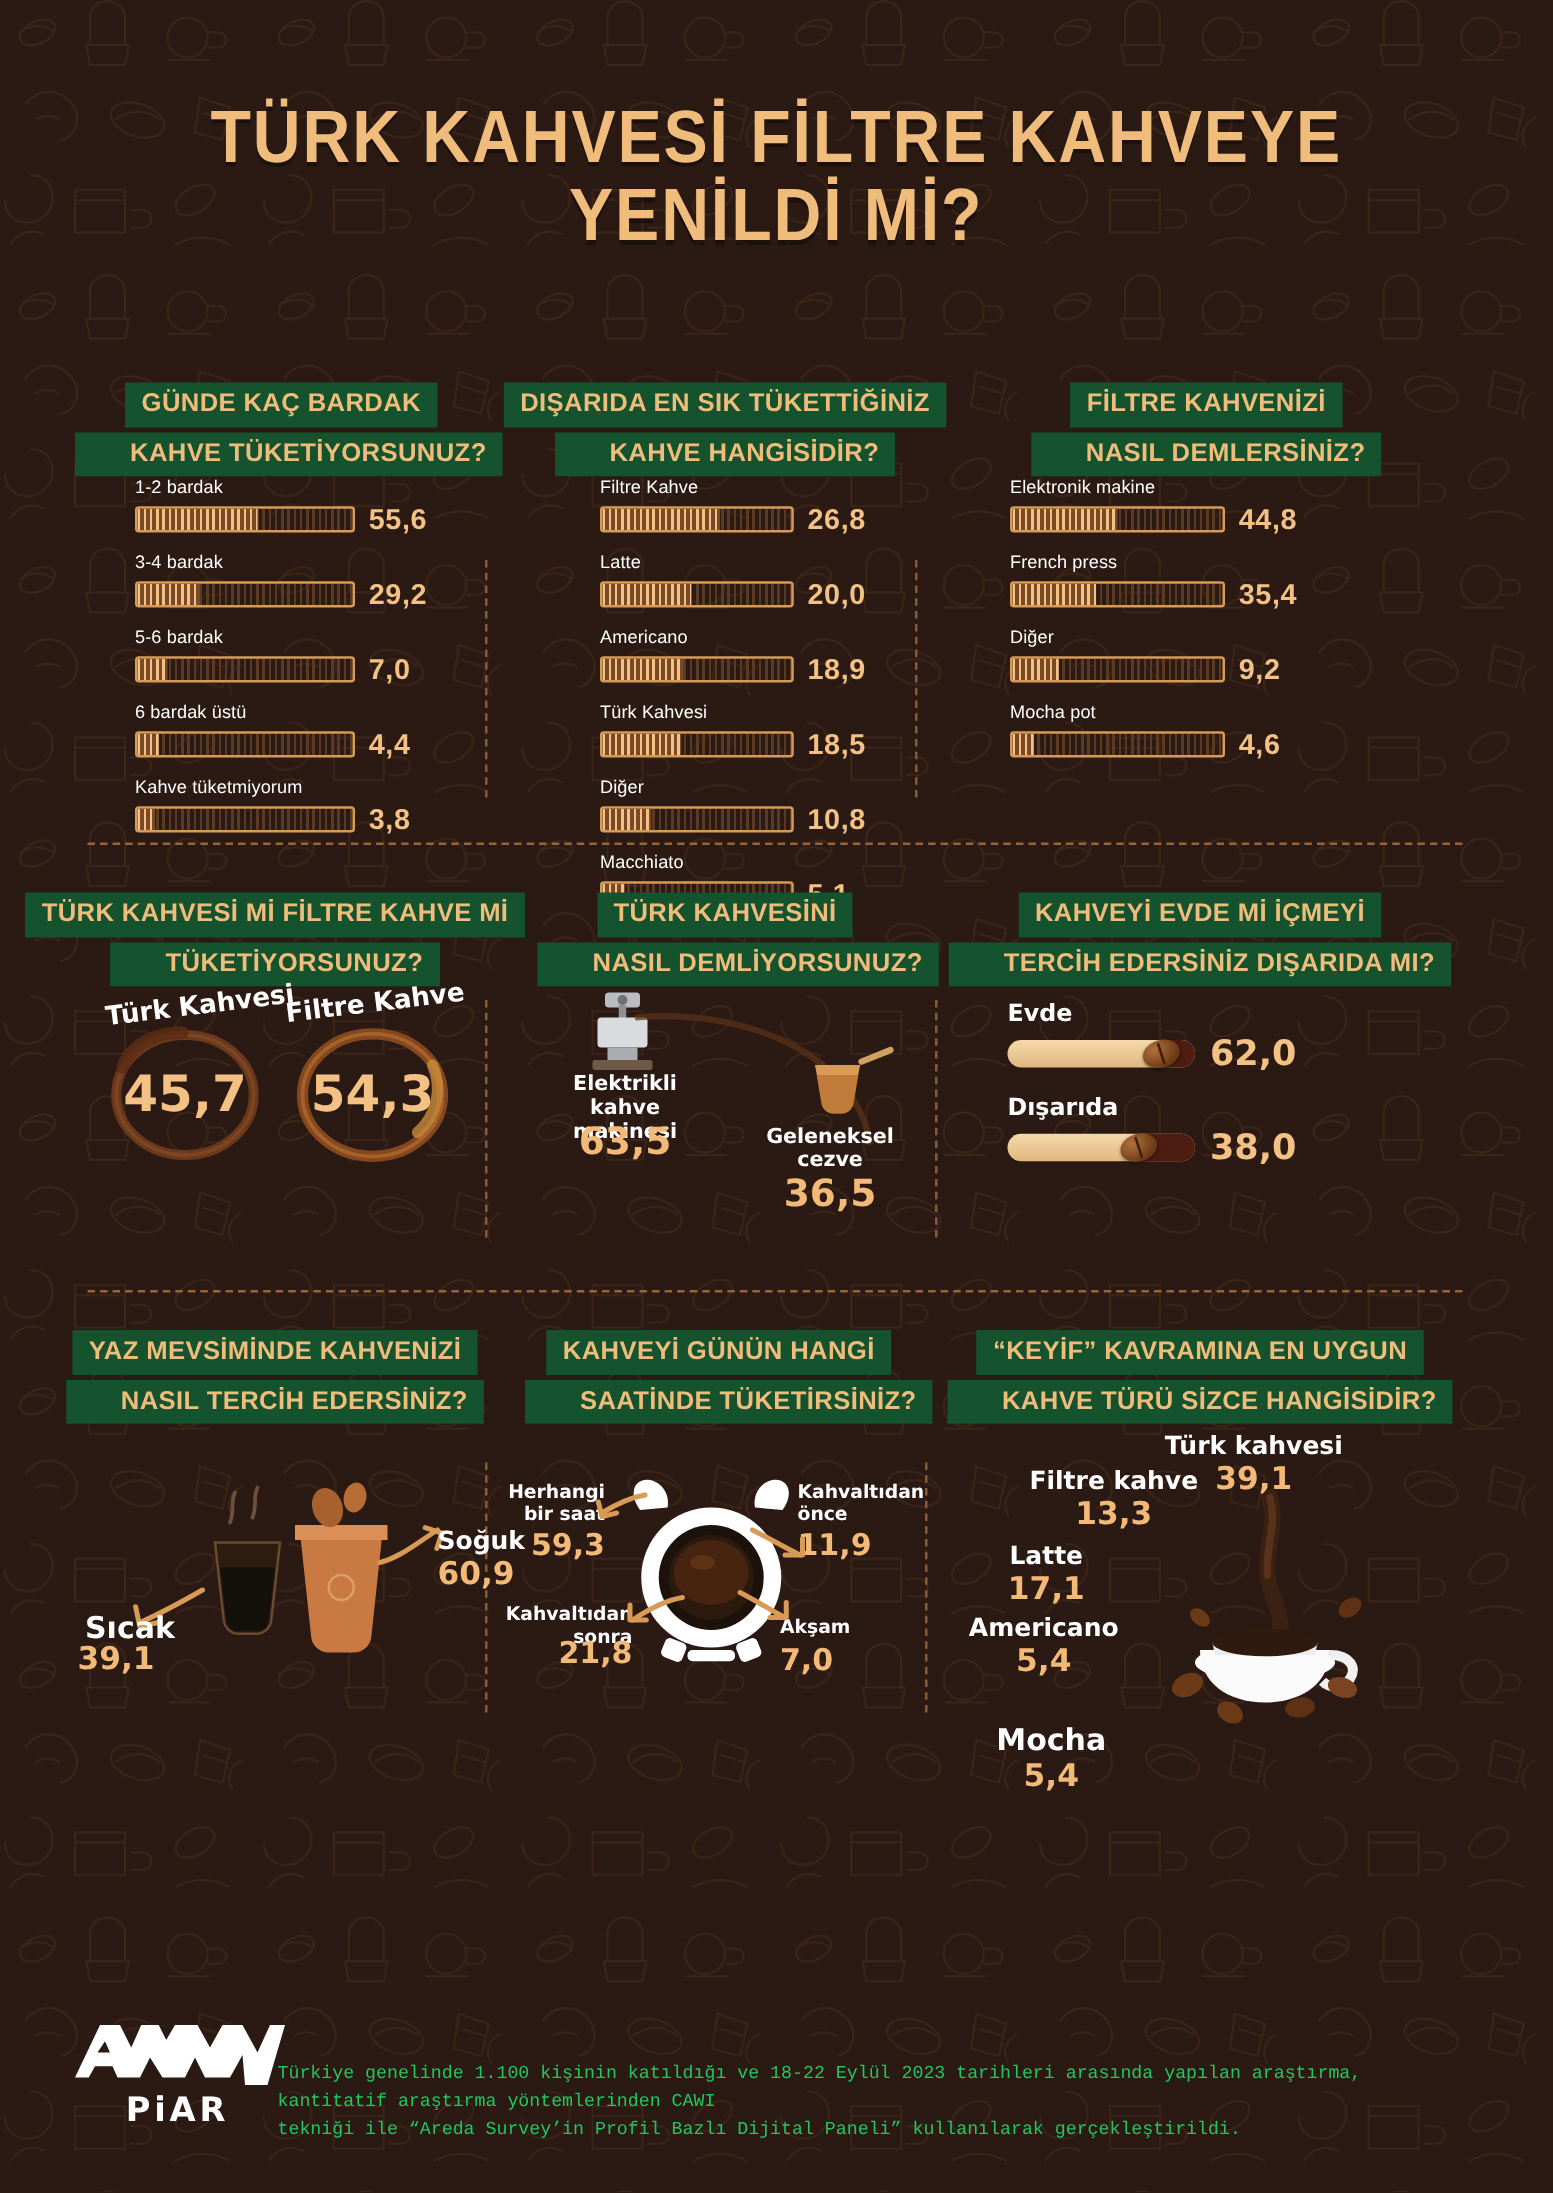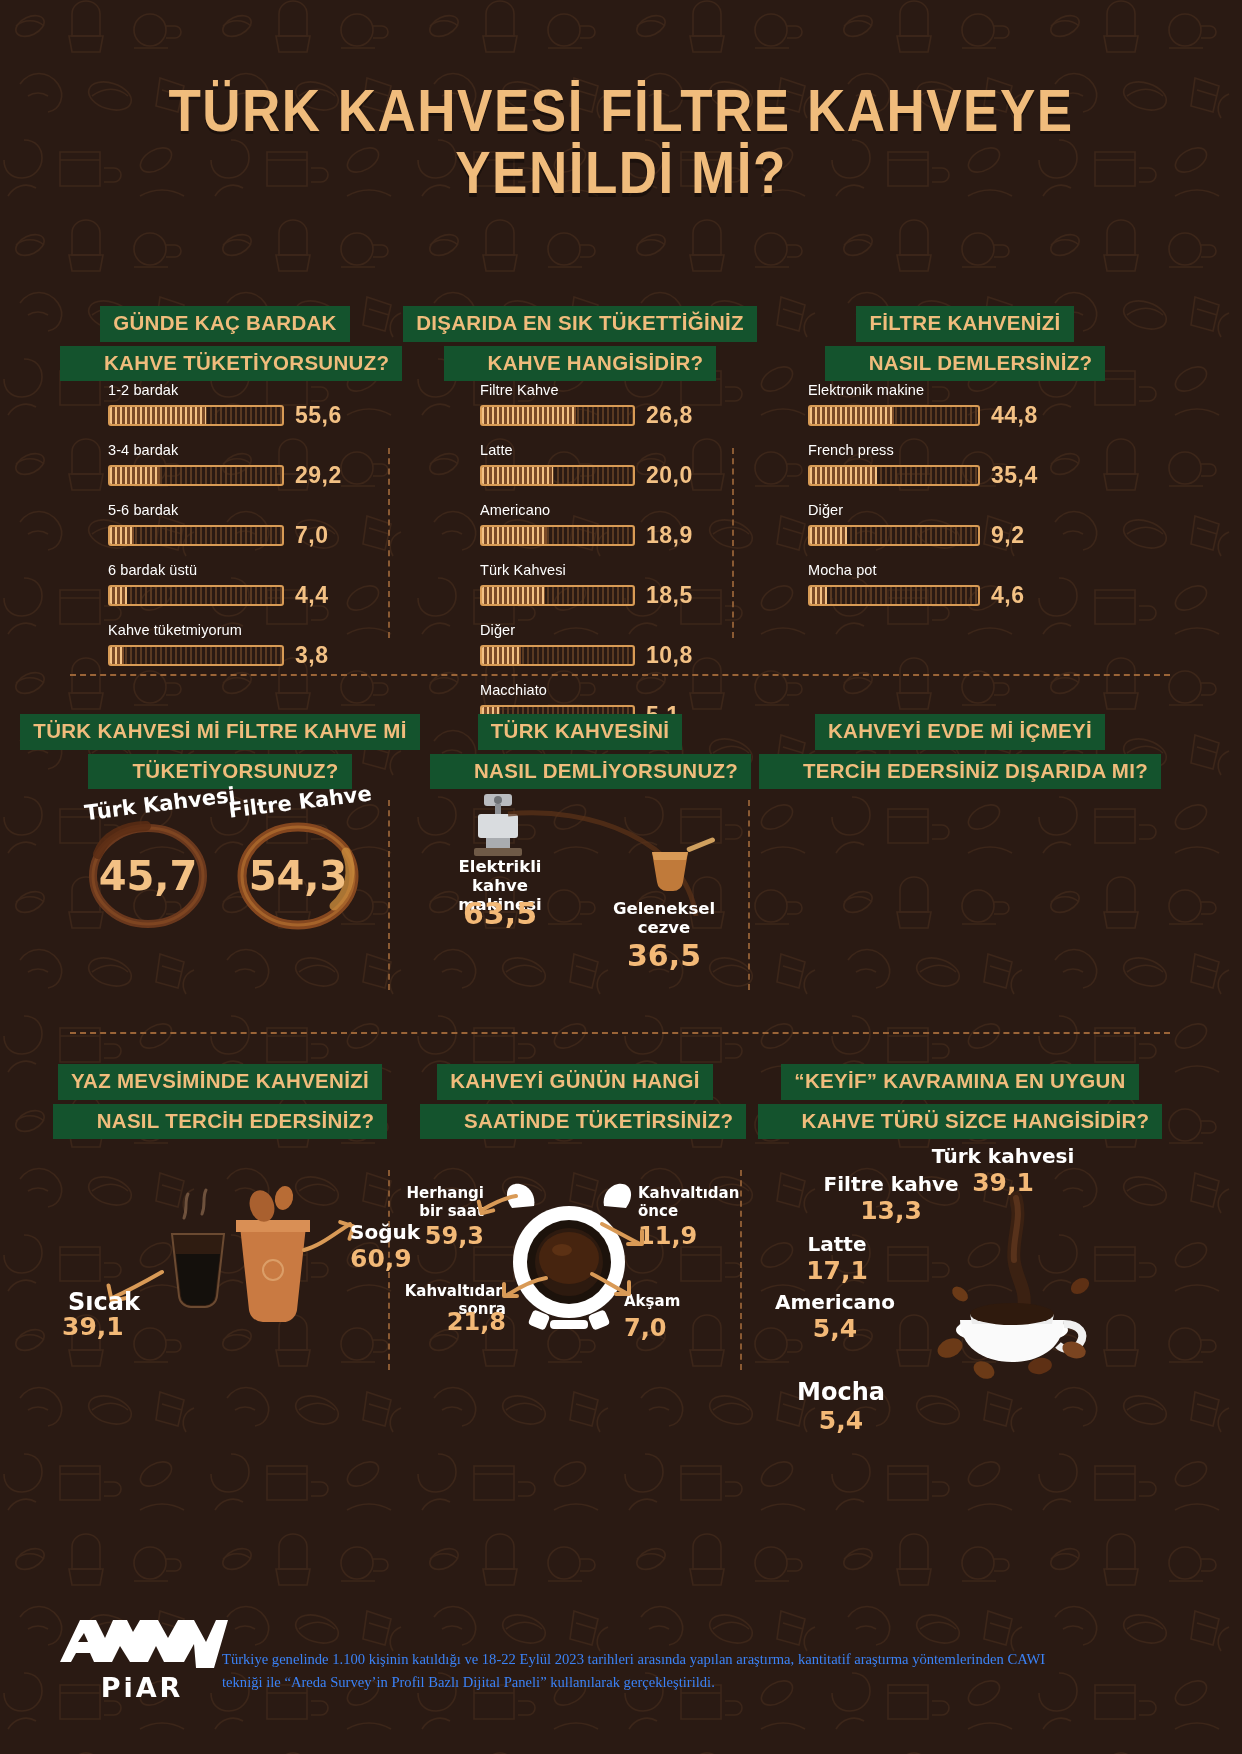--- a/index.html
+++ b/index.html
@@ -127,22 +127,22 @@
   }
   .bean:after{
     content:""; position:absolute; left:50%; top:10%; bottom:10%; width:2px;
     transform:translateX(-50%); background:#3d1f0c; border-radius:2px;
   }
   .sld-val{ color:#f3c184; font-size:28px; font-weight:bold; font-family:"DejaVu Sans",sans-serif;}
 
   
   .footer-text{
     position:absolute;
-    color:#3b82f6; font-size:14.6px; line-height:1.55;
-    font-family:Liberation Serif, serif;
+    color:#22c55e; font-size:14.6px; line-height:1.55;
+    font-family:Liberation Mono, monospace;
   }
   .logo{
     position:absolute; color:#fff; text-align:center;
   }
   .logo .pr{ font-size:27px; font-weight:bold; letter-spacing:3px; font-family:"DejaVu Sans",sans-serif;}
 </style>
 </head>
 <body>
 
 <div id="stage">
@@ -413,20 +413,42 @@
       <rect x="46" y="12" width="30" height="5" rx="2.5" transform="rotate(-22 46 12)" fill="#d0a05e"></rect>
     </svg>
     <div class="hand" style="position:absolute;left:588px;top:900px;width:152px;text-align:center;font-size:16.5px;line-height:1.15;">
       <div>Geleneksel</div>
       <div>cezve</div>
     </div>
     <div class="handval" style="position:absolute;left:588px;top:938px;width:152px;text-align:center;font-size:30px;">
       <span>36,5</span>
     </div>
 
+    <div style="position:absolute;left:806px;top:800px;width:280px;">
+      <div style="margin-bottom:16px;">
+        <div class="sld-label">Evde</div>
+        <div style="display:flex;align-items:center;gap:12px;margin-top:4px;">
+          <div class="sld-track" style="width:150px;">
+            <div class="sld-dark" style="width:18%"></div>
+            <div class="bean" style="left:82%"></div>
+          </div>
+          <div class="sld-val">62,0</div>
+        </div>
+      </div>
+      <div>
+        <div class="sld-label">Dışarıda</div>
+        <div style="display:flex;align-items:center;gap:12px;margin-top:4px;">
+          <div class="sld-track" style="width:150px;">
+            <div class="sld-dark" style="width:30%"></div>
+            <div class="bean" style="left:70%"></div>
+          </div>
+          <div class="sld-val">38,0</div>
+        </div>
+      </div>
+    </div>
 
     <div class="hsep" style="left:70px;top:1032px;width:1100px;"></div>
 
     <div class="hdr" style="left:50px;top:1064px;width:340px;">
       <span>YAZ MEVSİMİNDE KAHVENİZİ</span>
       <span class="r2">NASIL TERCİH EDERSİNİZ?</span>
     </div>
     <div class="hdr" style="left:420px;top:1064px;width:310px;">
       <span>KAHVEYİ GÜNÜN HANGİ</span>
       <span class="r2">SAATİNDE TÜKETİRSİNİZ?</span>

